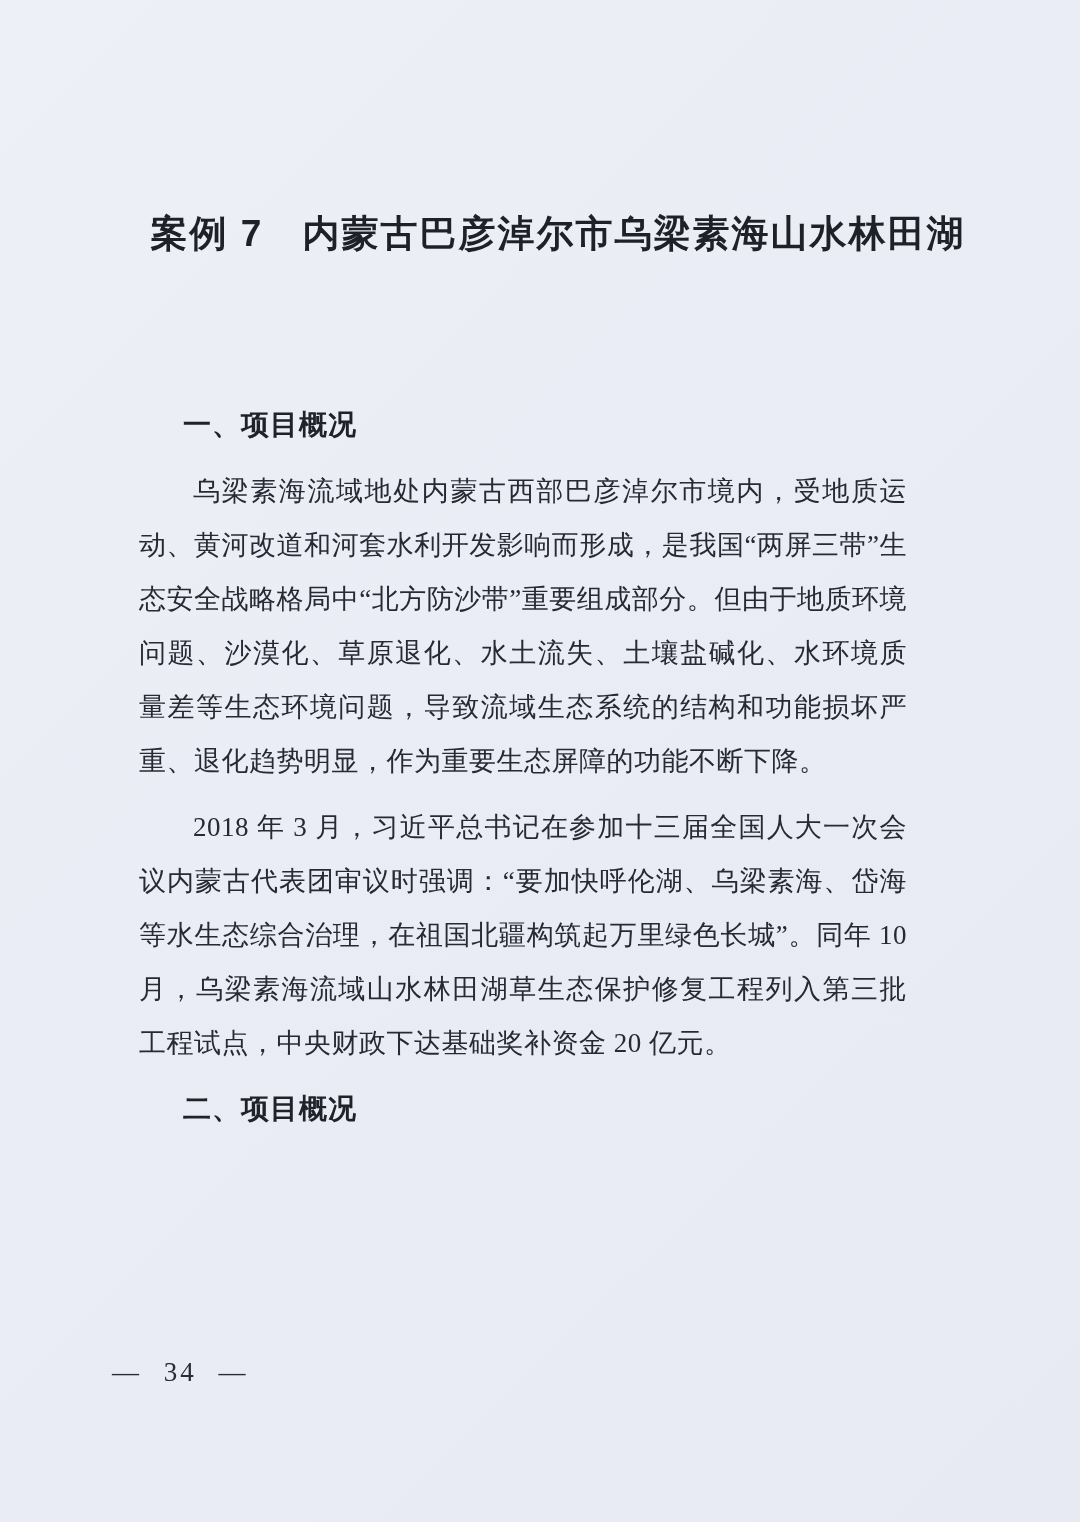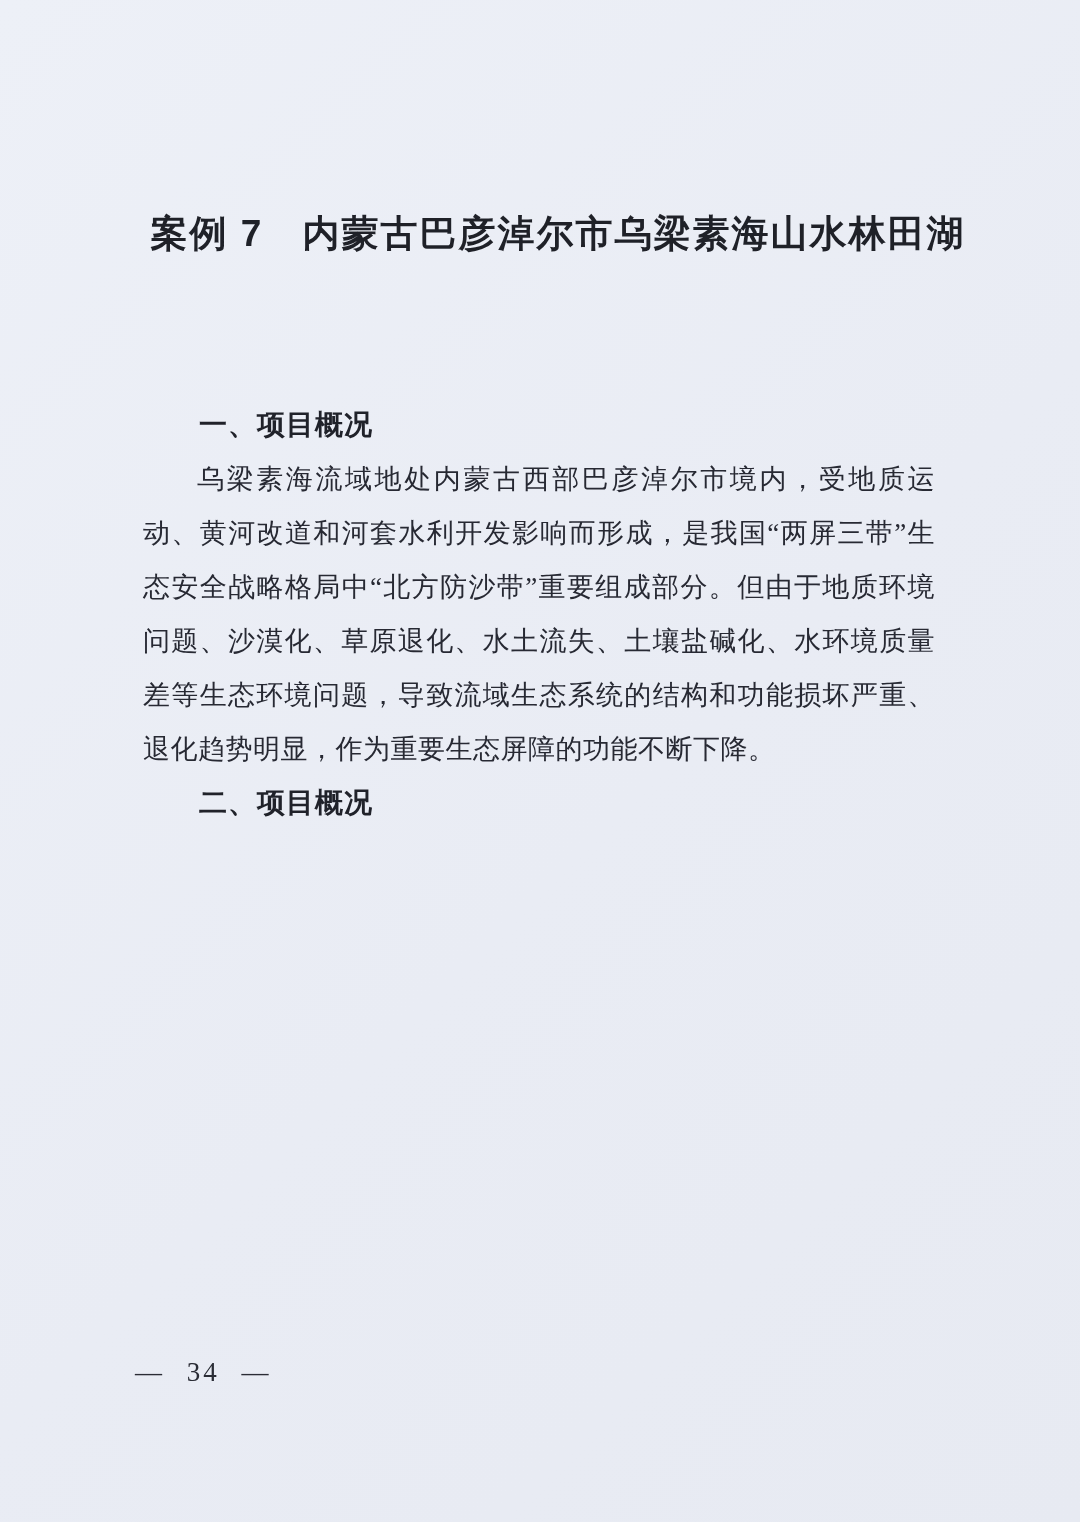--- a/index.html
+++ b/index.html
@@ -27,64 +27,64 @@
     font-weight: bold;
     font-size: 37px;
     line-height: 61px;
     letter-spacing: 2px;
     color: #1f2128;
   }
   .title-line { display: block; margin-left: 36px; }
   .content {
     position: absolute;
     top: 398px;
-    left: 143px;
+    left: 127px;
     width: 792px;
     font-size: 27px;
     line-height: 54px;
     text-align: justify;
     letter-spacing: 0.5px;
     color: #272933;
   }
   .content h2 {
     margin: 0;
     font-family: "Liberation Sans", "DejaVu Sans", sans-serif;
     font-weight: bold;
     font-size: 28px;
     line-height: 54px;
     text-indent: 2em;
     letter-spacing: 1px;
     color: #20222a;
   }
   .content p {
-    margin: 0;
+    margin: 12px;
     text-indent: 2em;
   }
   .page-number {
     position: absolute;
     left: 112px;
     top: 1352px;
     font-size: 27px;
     line-height: 40px;
     letter-spacing: 3px;
     word-spacing: 12px;
     color: #2a2c35;
-    margin-left: 23px;
   }
 </style>
 </head>
 <body>
 
 <div class="page">
 
   <h1 class="doc-title">
     <span class="title-line">案例 7　内蒙古巴彦淖尔市乌梁素海山水林田湖</span>
   </h1>
 
   <div class="content">
     <h2>一、项目概况</h2>
     <p>乌梁素海流域地处内蒙古西部巴彦淖尔市境内，受地质运动、黄河改道和河套水利开发影响而形成，是我国“两屏三带”生态安全战略格局中“北方防沙带”重要组成部分。但由于地质环境问题、沙漠化、草原退化、水土流失、土壤盐碱化、水环境质量差等生态环境问题，导致流域生态系统的结构和功能损坏严重、退化趋势明显，作为重要生态屏障的功能不断下降。</p>
+    <p>2018 年 3 月，习近平总书记在参加十三届全国人大一次会议内蒙古代表团审议时强调：“要加快呼伦湖、乌梁素海、岱海等水生态综合治理，在祖国北疆构筑起万里绿色长城”。同年 10 月，乌梁素海流域山水林田湖草生态保护修复工程列入第三批工程试点，中央财政下达基础奖补资金 20 亿元。</p>
     <h2>二、项目概况</h2>
   </div>
 
   <div class="page-number">— 34 —</div>
 
 </div>
 
 </body></html>

